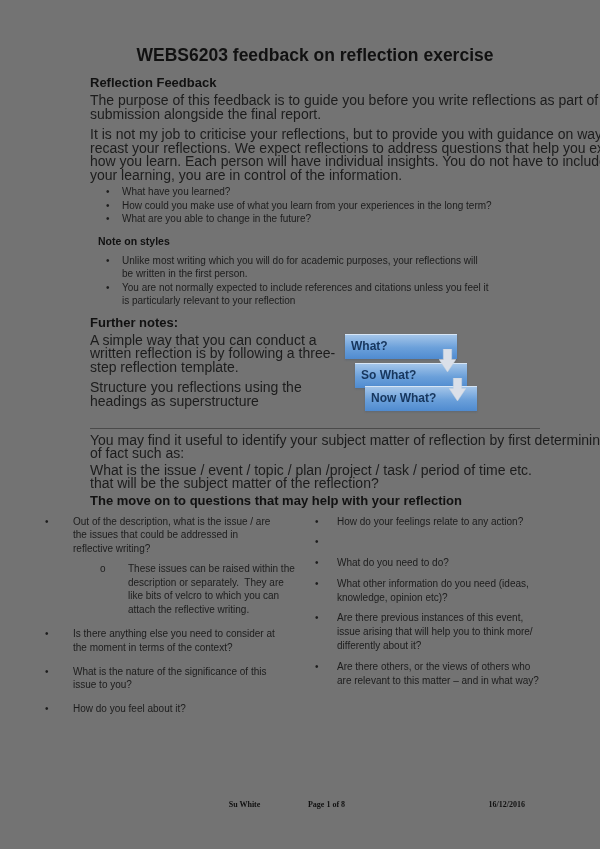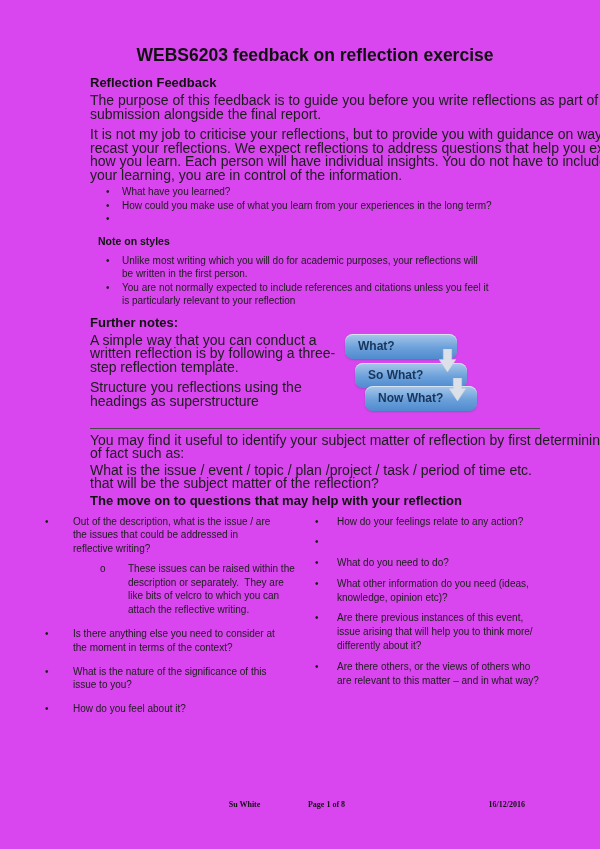--- a/index.html
+++ b/index.html
@@ -1,17 +1,17 @@
 <!DOCTYPE html>
 <html><head>
 <meta charset="utf-8">
 <style>
   html,body { margin:0; padding:0; background:#ffffff; }
   .page {
-    position:relative; width:600px; height:849px; background:#d946ef;
+    position:relative; width:600px; height:849px; background:#737373;
     font-family:"Liberation Sans", sans-serif; color:#1c1c1c; overflow:hidden;
   }
   .pre { white-space:pre; }
 
   .doc-title {
     margin:42px 60px 0 90px; text-align:center;
     font-size:17.5px; line-height:26px; font-weight:bold; color:#111;
   }
   .content { padding:0 60px 0 90px; }
 
@@ -30,25 +30,25 @@
   ul.blist li { display:flex; font-size:10px; line-height:13.5px; }
   ul.blist .marker { width:16px; margin-left:16px; flex:none; }
   ul.blist.notes { margin-top:6px; }
 
   .fn-row { display:flex; margin-top:3px; }
   .fn-text { width:250px; }
   .fn-text p.body:first-child { margin-top:0; }
 
   .diagram { position:relative; width:155px; height:92px; margin-left:5px; flex:none; }
   .dbox {
-    position:absolute; width:112px; height:25px; border-radius:8px;
+    position:absolute; width:112px; height:25px; border-radius:0;
     background:linear-gradient(180deg,#a8c8ea 0%, #6ba0da 55%, #4f8bd0 100%);
     box-shadow:0 1px 2px rgba(60,80,110,0.35), inset 0 1px 0 rgba(255,255,255,0.55);
     color:#17365d; font-weight:bold; font-size:12px;
-    display:flex; align-items:center; padding-left:13px; box-sizing:border-box; z-index:1;
+    display:flex; align-items:center; padding-left:6px; box-sizing:border-box; z-index:1;
   }
   .dbox.b1 { left:0;  top:0; }
   .dbox.b2 { left:10px; top:29px; }
   .dbox.b3 { left:20px; top:52px; }
   .darrow { position:absolute; width:17px; height:23px; z-index:3; }
   .darrow.a1 { left:94px;  top:15px; }
   .darrow.a2 { left:104px; top:44px; }
 
   hr.rule { border:none; border-top:1px solid #4a4a4a; margin:2px 0 0 0; }
 
@@ -96,20 +96,21 @@
       <li>
         <span class="marker">•</span>
         <span class="pre">What have you learned?</span>
       </li>
       <li>
         <span class="marker">•</span>
         <span class="pre">How could you make use of what you learn from your experiences in the long term?</span>
       </li>
       <li>
         <span class="marker">•</span>
+        <span class="pre">What are you able to change in the future?</span>
       </li>
     </ul>
 
     <h3 class="subsec">Note on styles</h3>
     <ul class="blist notes">
       <li>
         <span class="marker">•</span>
         <span class="pre">Unlike most writing which you will do for academic purposes, your reflections will
 be written in the first person.</span>
       </li>

